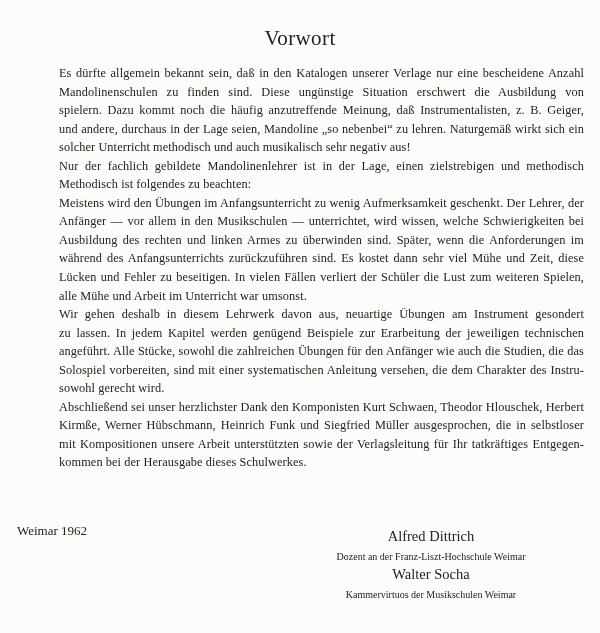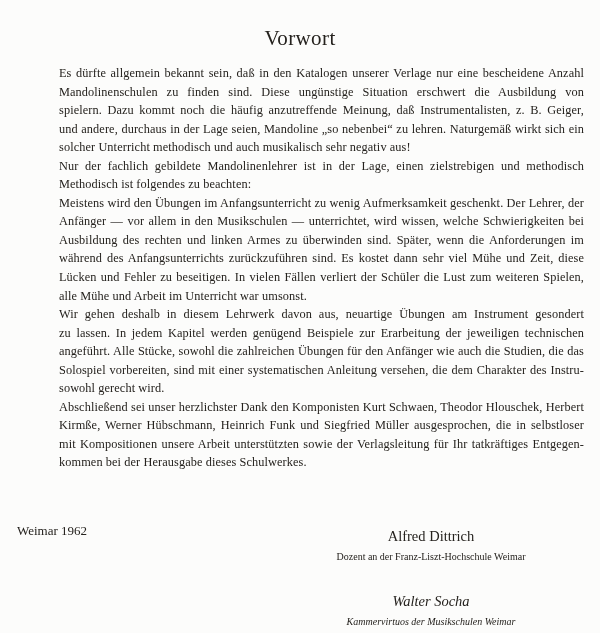--- a/index.html
+++ b/index.html
@@ -60,21 +60,21 @@
     top: 523px;
     font-size: 13px;
   }
   .sig {
     position: absolute;
     left: 280px;
     width: 302px;
     text-align: center;
   }
   .sig-1 { top: 528px; }
-  .sig-2 { top: 593px; font-style: italic; }
+  .sig-2 { top: 566px; }
   .sig-name {
     font-size: 14.5px;
     line-height: 17px;
   }
   .sig-role {
     font-size: 10px;
     line-height: 13px;
     margin-top: 5px;
   }
 </style>

